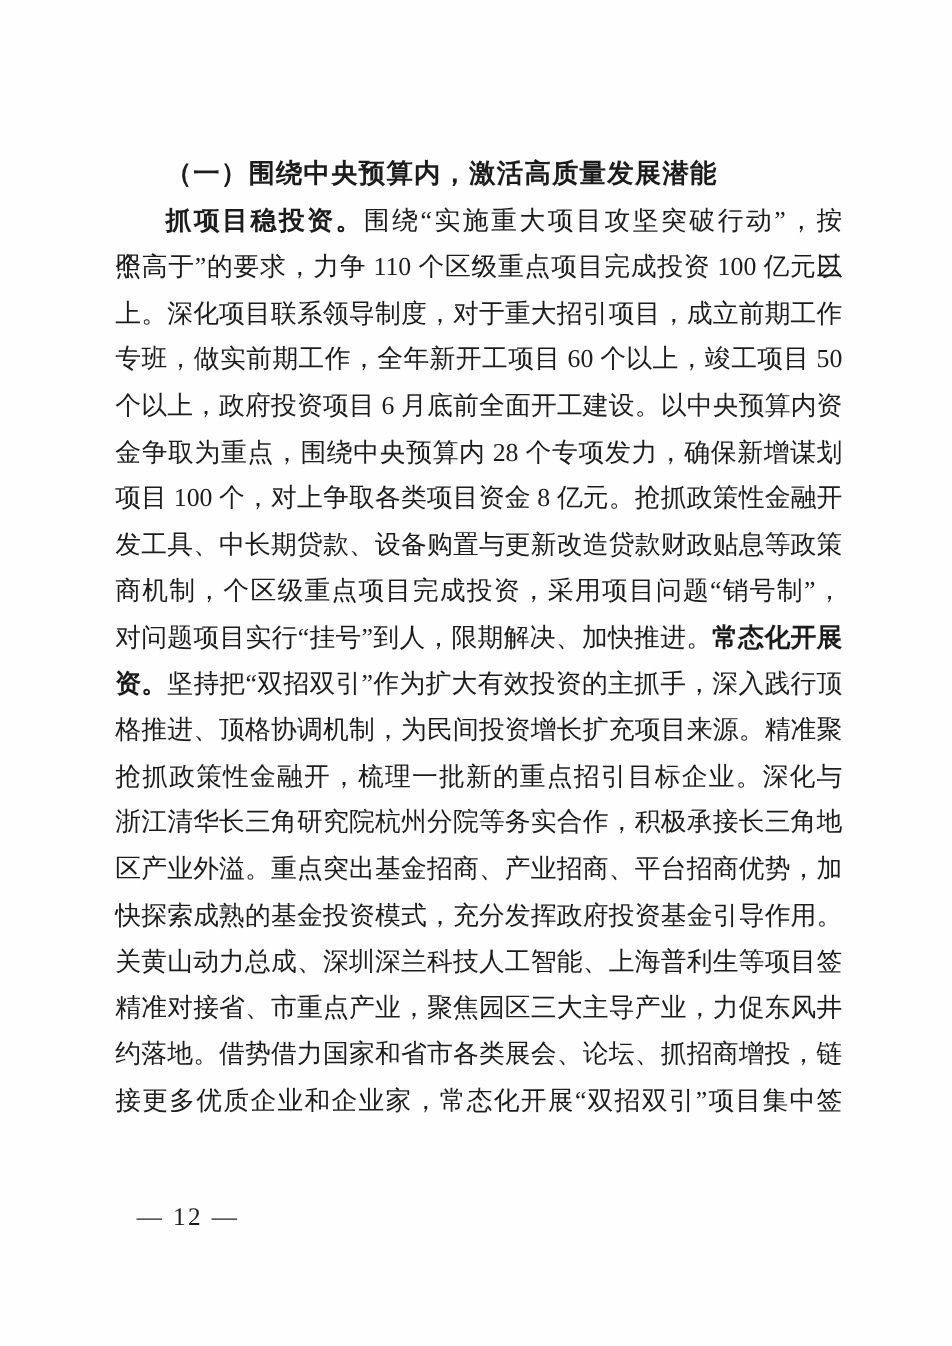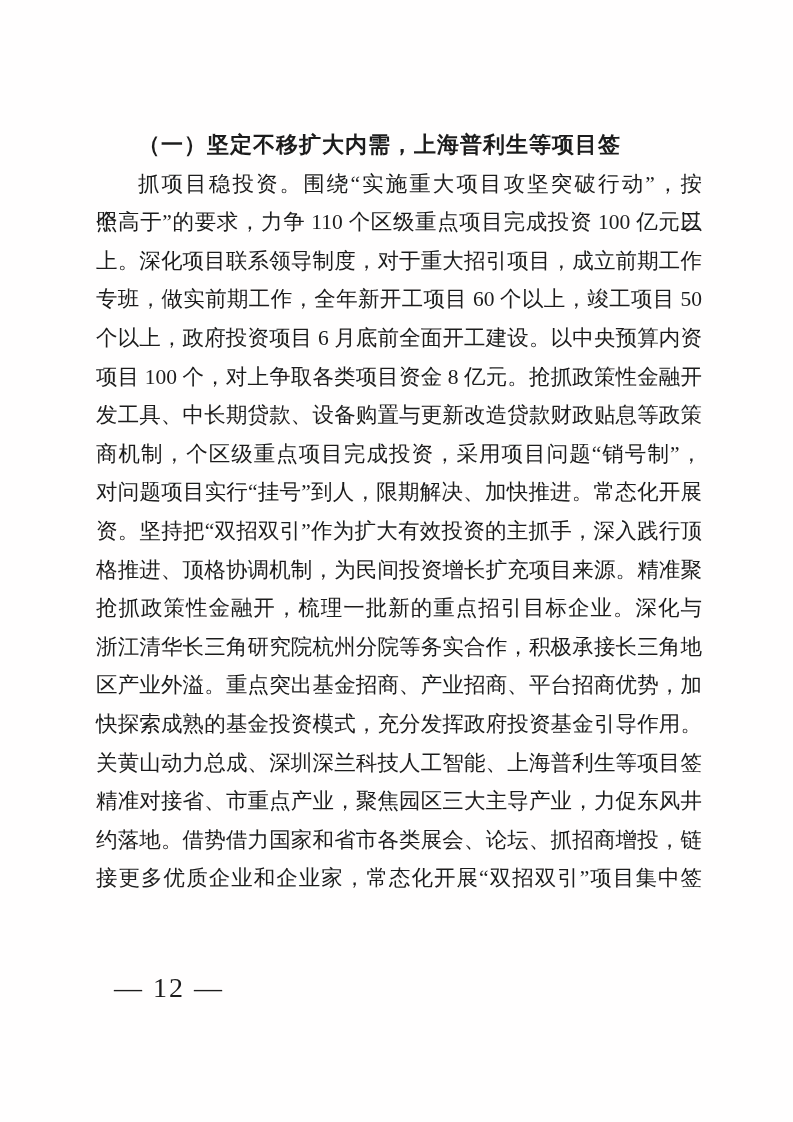--- a/index.html
+++ b/index.html
@@ -30,44 +30,45 @@
     letter-spacing: 1px;
   }
   .line {
     font-size: 21.5px;
     line-height: 38.6px;
     height: 38.6px;
     text-align: justify;
     text-align-last: justify;
   }
   .line.indent { text-indent: 42px; }
-  .b { font-weight: 400; }
+  .b { font-weight: 700; }
   .footer {
     position: absolute;
     left: 114px;
-    top: 974px;
-    font-size: 28px;
+    top: 1000px;
+    font-size: 21px;
     line-height: 28px;
     letter-spacing: 2px;
   }
 </style>
 </head>
 <body>
 
 <div class="page">
   <div class="content">
 
-    <div class="heading">（一）坚定不移扩大内需，上海普利生等项目签</div>
+    <div class="heading">（一）围绕中央预算内，激活高质量发展潜能</div>
 
     <div>
       <div class="line indent"><span class="b">抓项目稳投资。</span><span>围绕“实施重大项目攻坚突破行动”，按照“三</span></div>
       <div class="line"><span>个高于”的要求，力争 110 个区级重点项目完成投资 100 亿元以</span></div>
       <div class="line"><span>上。深化项目联系领导制度，对于重大招引项目，成立前期工作</span></div>
       <div class="line"><span>专班，做实前期工作，全年新开工项目 60 个以上，竣工项目 50</span></div>
       <div class="line"><span>个以上，政府投资项目 6 月底前全面开工建设。以中央预算内资</span></div>
+      <div class="line"><span>金争取为重点，围绕中央预算内 28 个专项发力，确保新增谋划</span></div>
       <div class="line"><span>项目 100 个，对上争取各类项目资金 8 亿元。抢抓政策性金融开</span></div>
       <div class="line"><span>发工具、中长期贷款、设备购置与更新改造贷款财政贴息等政策</span></div>
       <div class="line"><span>商机制，个区级重点项目完成投资，采用项目问题“销号制”，</span></div>
       <div class="line"><span>对问题项目实行“挂号”到人，限期解决、加快推进。</span><span class="b">常态化开展</span></div>
       <div class="line"><span class="b">资。</span><span>坚持把“双招双引”作为扩大有效投资的主抓手，深入践行顶</span></div>
       <div class="line"><span>格推进、顶格协调机制，为民间投资增长扩充项目来源。精准聚</span></div>
       <div class="line"><span>抢抓政策性金融开，梳理一批新的重点招引目标企业。深化与</span></div>
       <div class="line"><span>浙江清华长三角研究院杭州分院等务实合作，积极承接长三角地</span></div>
       <div class="line"><span>区产业外溢。重点突出基金招商、产业招商、平台招商优势，加</span></div>
       <div class="line"><span>快探索成熟的基金投资模式，充分发挥政府投资基金引导作用。</span></div>

